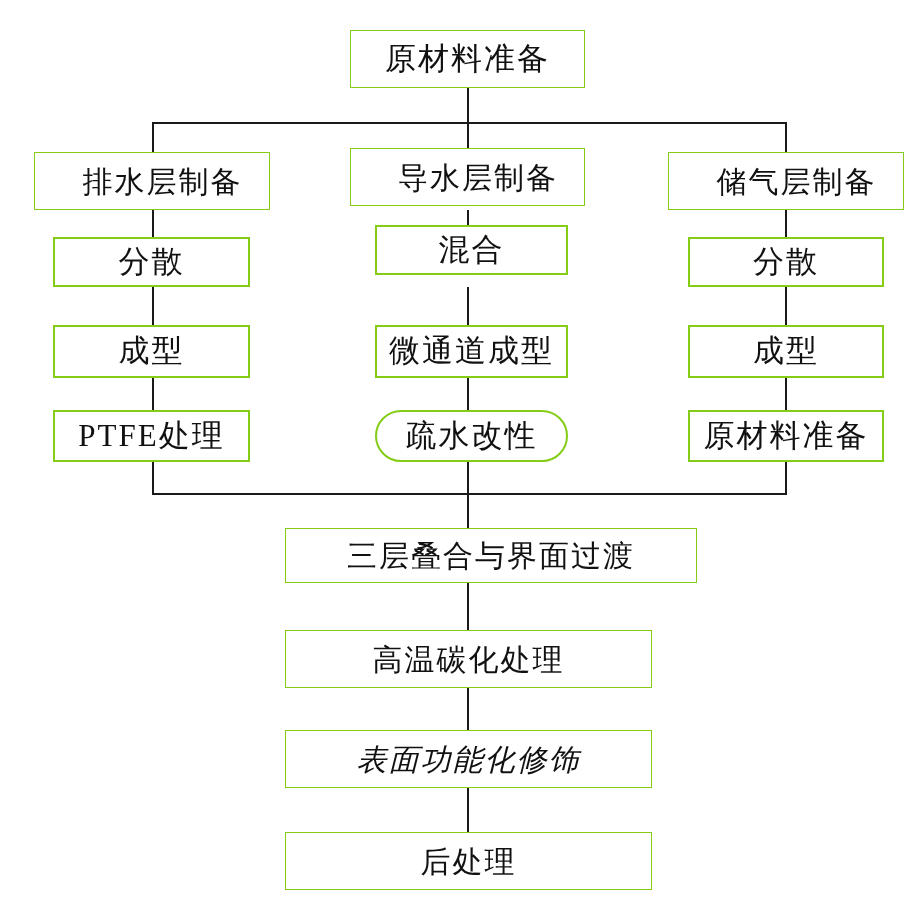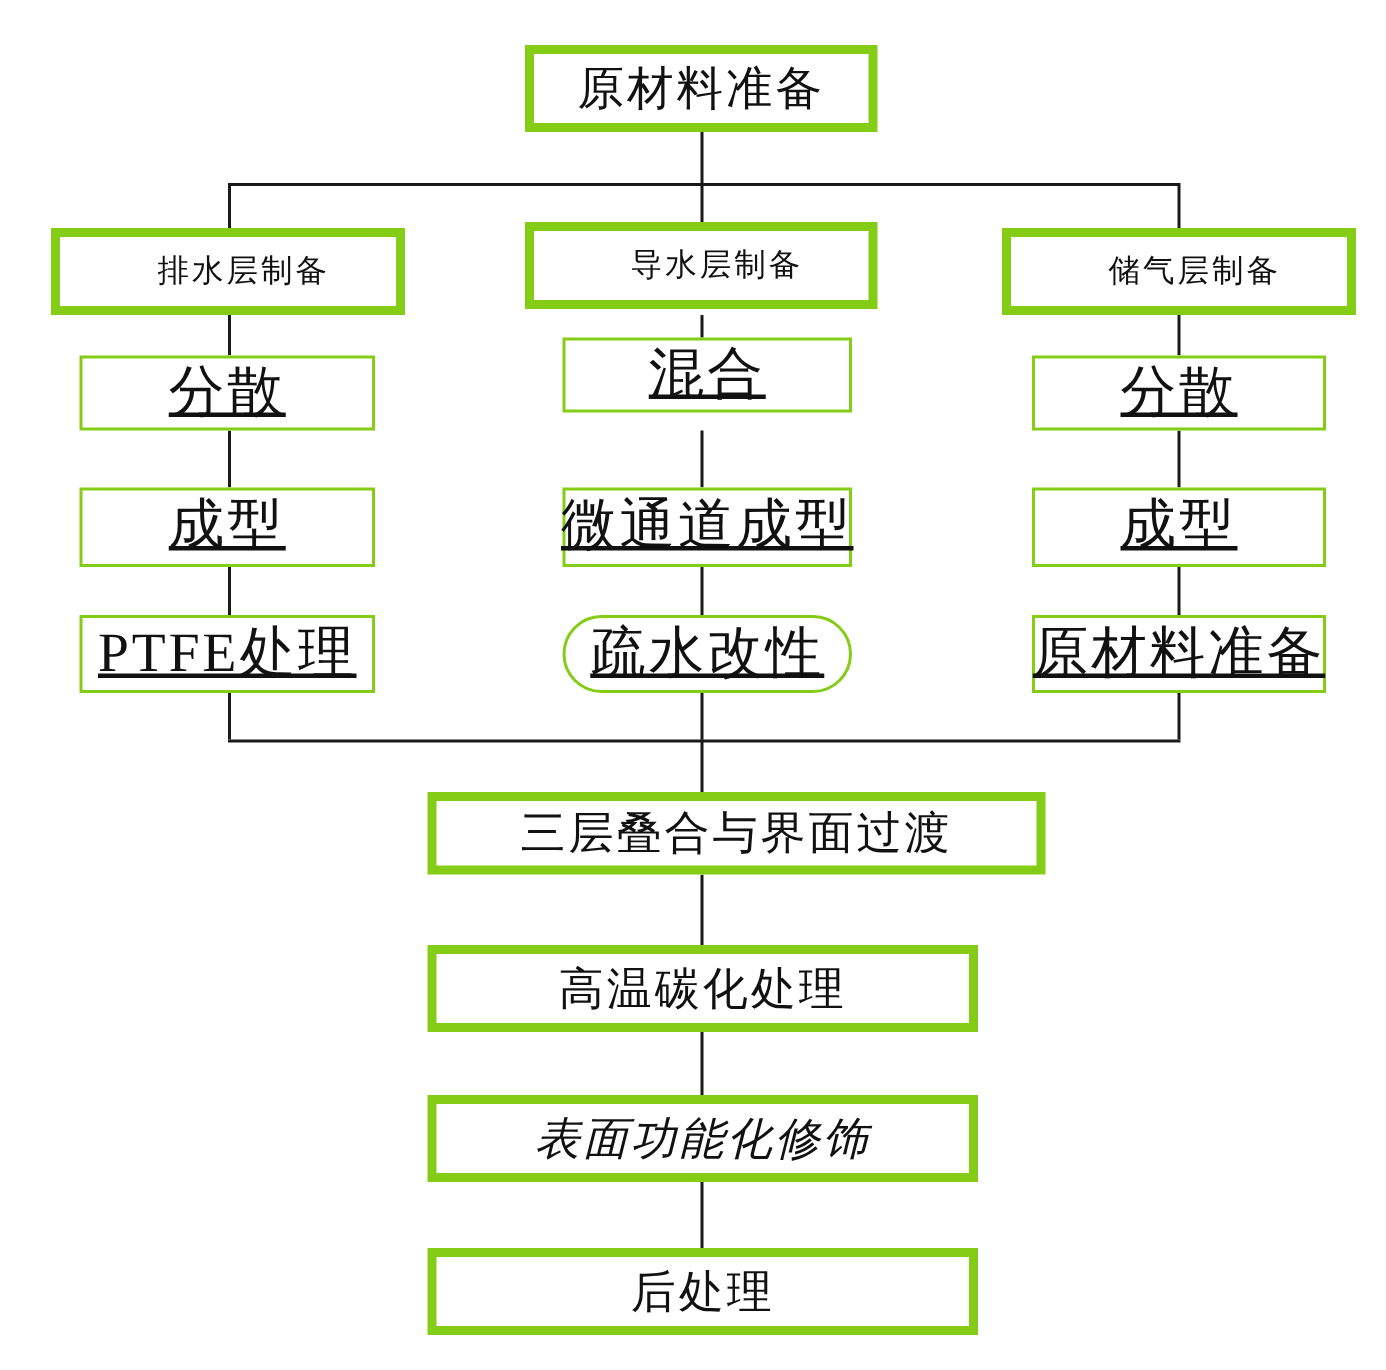--- a/index.html
+++ b/index.html
@@ -15,35 +15,35 @@
     position: relative;
     width: 924px;
     height: 913px;
     background: #ffffff;
     overflow: hidden;
   }
   
   .node {
     position: absolute;
     box-sizing: border-box;
-    border: 6px solid #84cc16;
+    border: 1px solid #84cc16;
     background: #ffffff;
     display: flex;
     align-items: center;
     justify-content: center;
     text-align: center;
     color: #111111;
     letter-spacing: 2px;
     line-height: 1.1;
     white-space: nowrap;
     z-index: 3;
   }
   .node.lvl-top   { font-size: 31px; }
-  .node.lvl-head  { font-size: 21px; padding-left: 21px; }
-  .node.lvl-sub   { font-size: 37px; border-width: 2px; text-decoration: underline; }
+  .node.lvl-head  { font-size: 30px; padding-left: 21px; }
+  .node.lvl-sub   { font-size: 31px; border-width: 2px; }
   .node.lvl-chain { font-size: 30px; }
 
   
   .conn {
     position: absolute;
     background: #1a1a1a;
     z-index: 1;
   }
   .conn.v { width: 2px; }
   .conn.h { height: 2px; }

